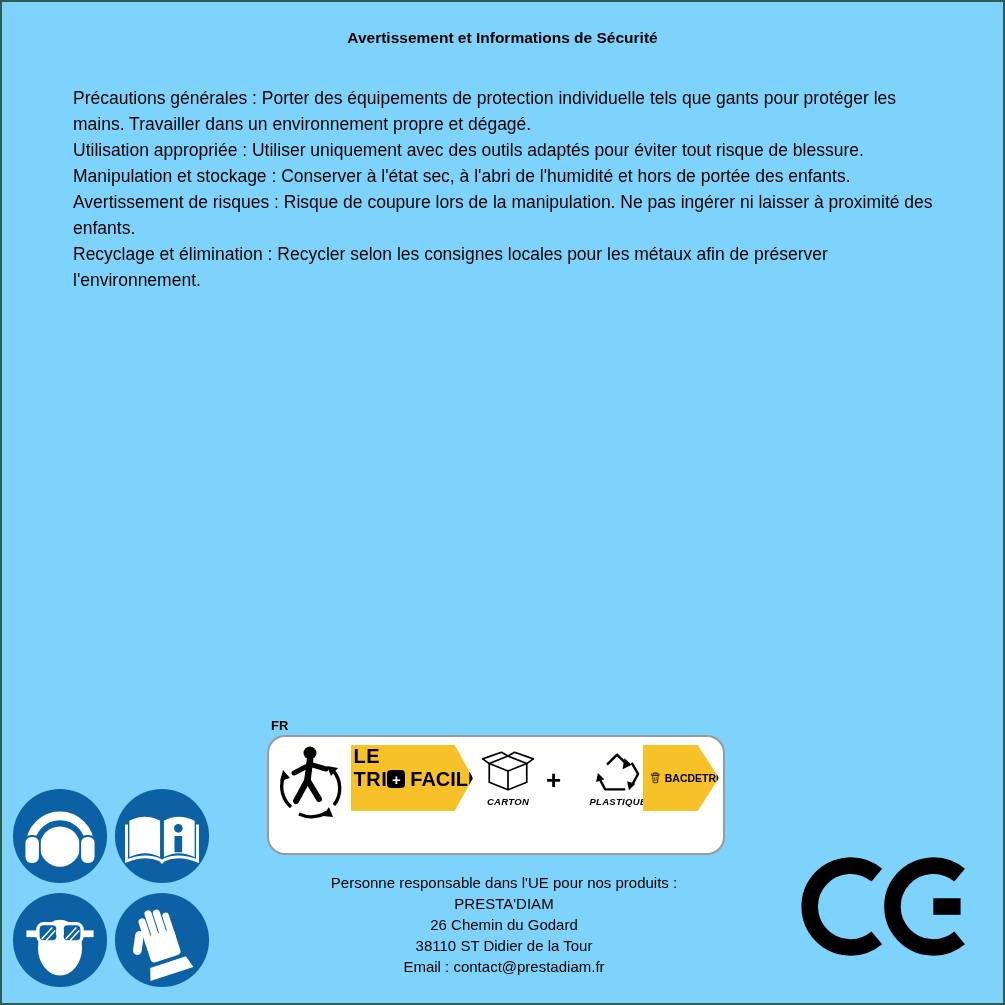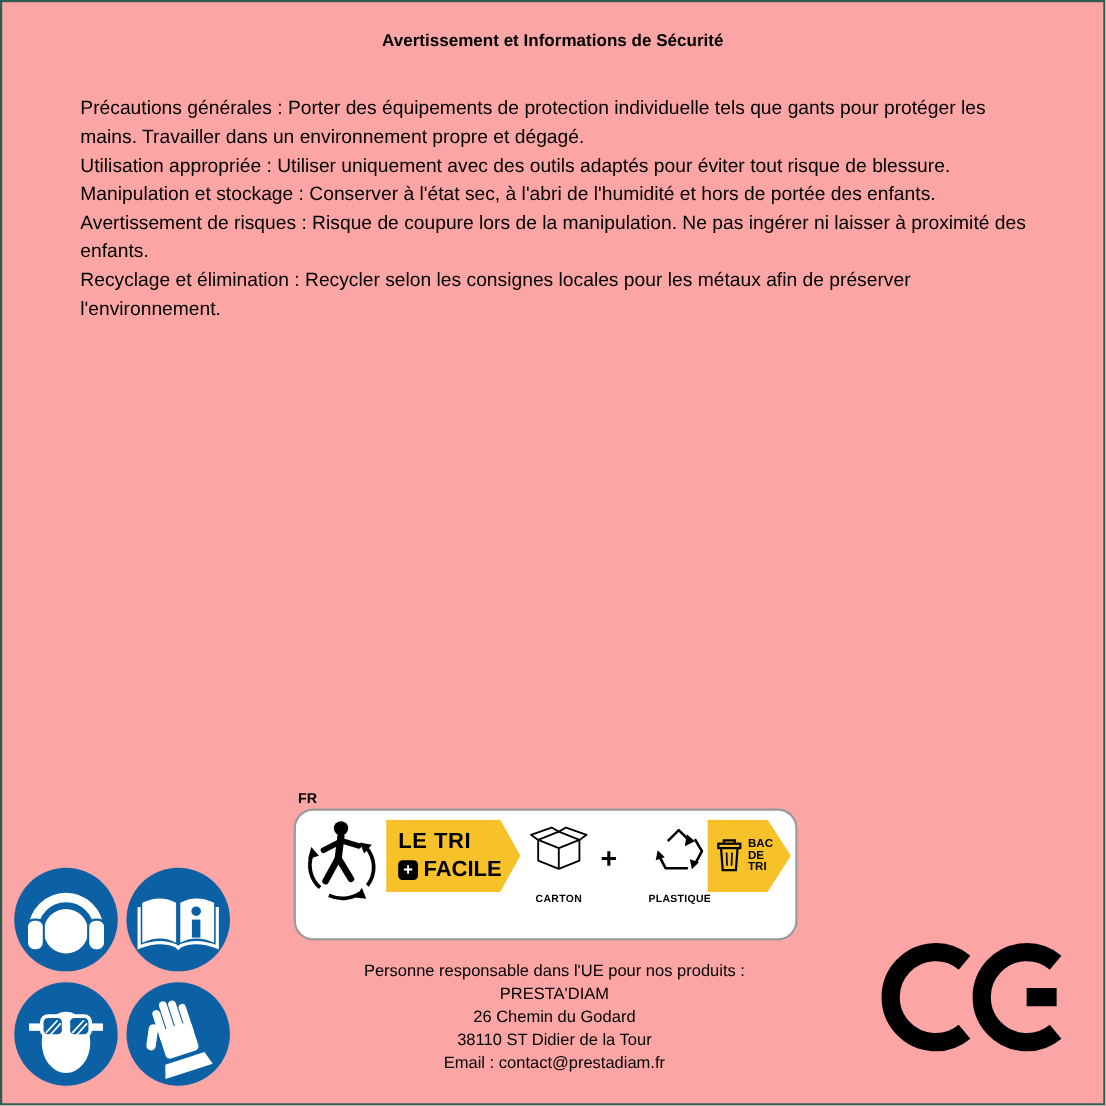--- a/index.html
+++ b/index.html
@@ -3,21 +3,21 @@
 <meta charset="utf-8">
 <style>
   :root{
     --border:#2e5c52;
     --safety-blue:#0b61a4;
     --info-tri-yellow:#f7c229;
     --text:#000000;
   }
   html,body{margin:0;padding:0;background:#fff;}
   .page{
-    position:relative;width:1005px;height:1005px;background:#fca5a5;
+    position:relative;width:1005px;height:1005px;background:#7dd3fc;
     border:2px solid var(--border);box-sizing:border-box;
     font-family:"Liberation Sans",sans-serif;color:var(--text);overflow:hidden;
   }
   .title{position:absolute;top:27px;left:0;width:100%;text-align:center;font-size:15.5px;font-weight:700;}
   .safety{position:absolute;top:83px;left:71px;width:868px;font-size:17.5px;line-height:26px;}
   .safety p{margin:0;}
 
   
   .picto-grid{position:absolute;left:10px;top:786px;display:grid;grid-template-columns:96px 96px;grid-auto-rows:96px;gap:8px 6px;}
   .picto{width:96px;height:96px;}
@@ -26,37 +26,37 @@
   .blue-stroke{stroke:var(--safety-blue);}
 
   
   .recycle-wrap{position:absolute;left:265px;top:716px;width:387px;}
   .fr-label{font-size:13px;font-weight:700;margin-left:4px;}
   .tri-box{position:relative;margin-top:2px;width:458px;height:120px;background:#fff;border:2px solid #9a9a9a;border-radius:18px;box-sizing:border-box;}
   .triman{position:absolute;left:10px;top:7px;width:66px;height:80px;}
   .tri-tag{
     position:absolute;left:82px;top:8px;width:122px;height:66px;background:var(--info-tri-yellow);
     clip-path:polygon(0 0,85% 0,100% 50%,85% 100%,0 100%);
-    display:flex;flex-direction:column;justify-content:center;padding-left:11px;box-sizing:border-box;
+    display:flex;flex-direction:row;justify-content:center;padding-left:11px;box-sizing:border-box;
   }
   .tri-tag .l1{font-size:20px;font-weight:700;letter-spacing:.5px;}
   .tri-tag .l2{display:flex;align-items:center;gap:5px;font-size:20px;font-weight:700;margin-top:2px;}
   .plus-box{display:inline-flex;align-items:center;justify-content:center;width:18px;height:18px;background:#000;color:#fff;border-radius:4px;font-size:15px;font-weight:700;line-height:1;}
   .material{position:absolute;top:14px;text-align:center;}
   .material svg{display:block;margin:0 auto;}
-  .material .mlabel{font-size:9.5px;font-weight:700;margin-top:19px;letter-spacing:.3px;}
+  .material .mlabel{font-size:9.5px;font-weight:700;margin-top:3px;letter-spacing:.3px;font-style:italic;}
   .mat-carton{left:206px;width:66px;}
   .mat-plus{position:absolute;left:277px;top:28px;font-size:26px;font-weight:700;}
   .mat-plastique{left:315px;width:68px;}
   .bac-chevron{
     position:absolute;left:374px;top:8px;width:76px;height:66px;background:var(--info-tri-yellow);
     clip-path:polygon(0 0,72% 0,100% 50%,72% 100%,0 100%);
     display:flex;align-items:center;gap:5px;padding-left:8px;box-sizing:border-box;
   }
-  .bac-text{display:flex;flex-direction:column;font-size:10.5px;font-weight:700;line-height:10.5px;}
+  .bac-text{display:flex;flex-direction:row;font-size:10.5px;font-weight:700;line-height:10.5px;}
   .tagline{
     position:absolute;left:76px;right:2px;bottom:2px;height:28px;background:var(--info-tri-yellow);
     border-radius:0 0 14px 0;display:flex;align-items:center;justify-content:center;
     font-size:14.5px;font-weight:700;font-style:italic;
   }
 
   
   .contact{position:absolute;left:252px;top:870px;width:500px;text-align:center;font-size:15px;font-weight:400;line-height:21px;}
   .contact p{margin:0;}
 

